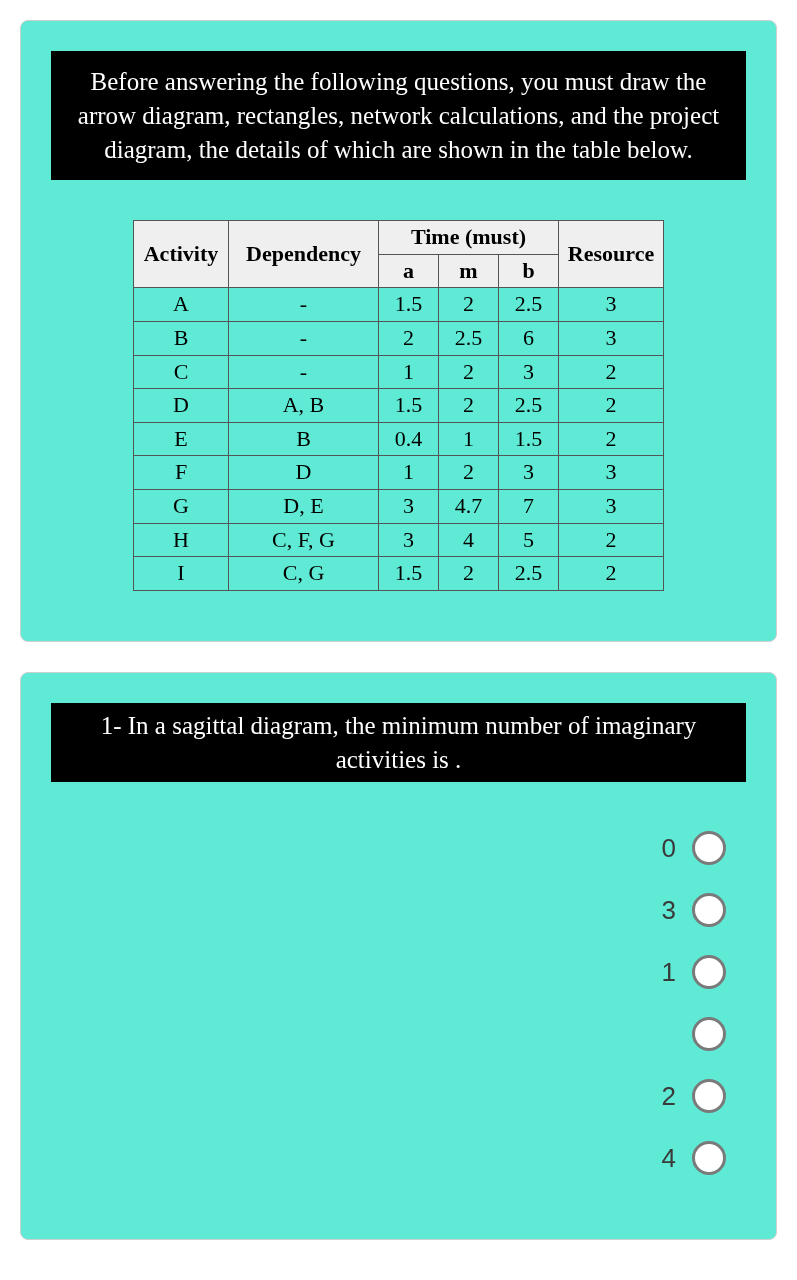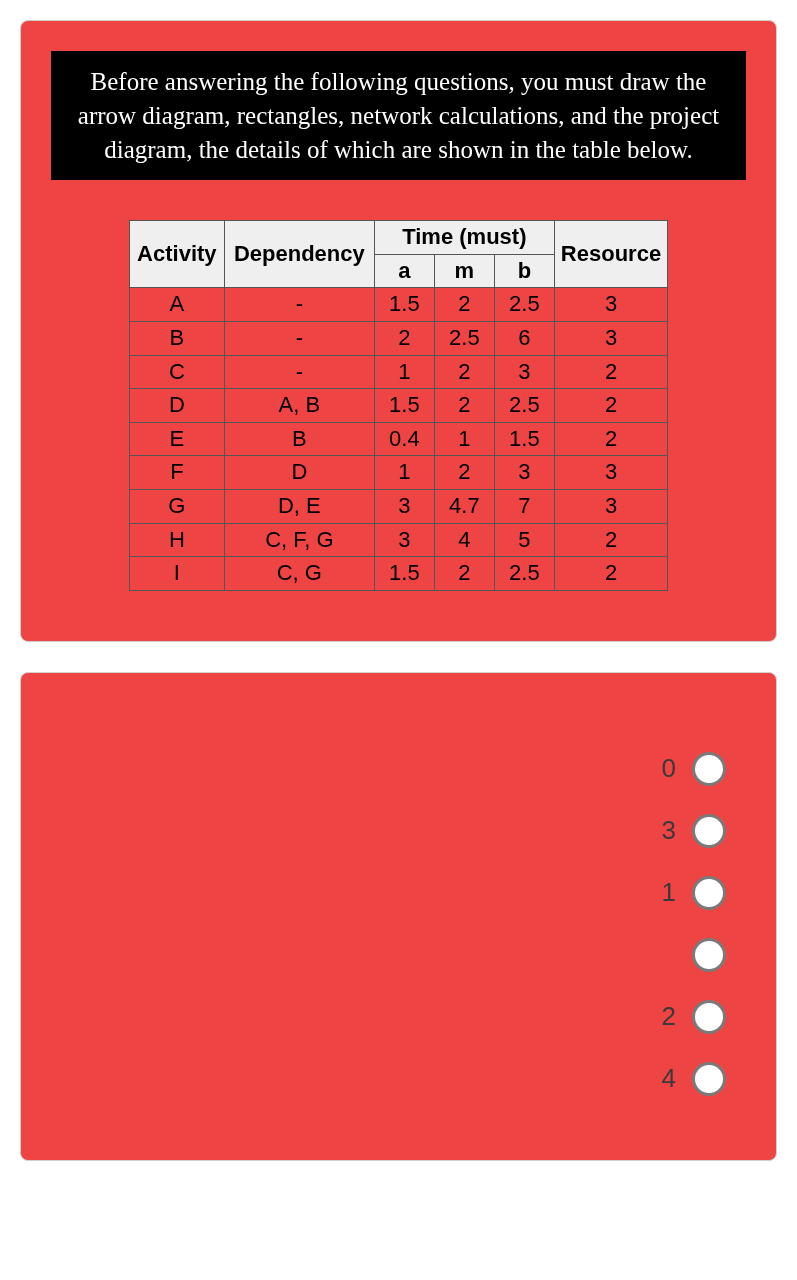--- a/index.html
+++ b/index.html
@@ -11,21 +11,21 @@
     width: 797px;
   }
   .page {
     padding: 20px;
   }
   .card {
     border: 1px solid #d0d0d0;
     border-radius: 8px;
     padding: 30px 30px 50px 30px;
     margin-bottom: 30px;
-    background: #ef4444;
+    background: #5eead4;
   }
   .banner {
     background: #000;
     color: #fff;
     font-family: "Times New Roman", Times, serif;
     font-size: 25px;
     text-align: center;
     padding: 14px 18px;
     line-height: 1.35;
   }
@@ -38,21 +38,21 @@
     padding: 6px 12px;
     line-height: 1.35;
   }
   .table-wrap {
     display: flex;
     justify-content: center;
     margin-top: 40px;
   }
   table {
     border-collapse: collapse;
-    font-family: Liberation Sans, sans-serif;
+    font-family: Liberation Serif, serif;
   }
   th, td {
     border: 1px solid #555;
     text-align: center;
     padding: 2px 6px;
     font-size: 22px;
     line-height: 1.3;
   }
   th {
     background: #efefef;
@@ -178,20 +178,21 @@
               <td>2</td>
               <td>2.5</td>
               <td>2</td>
             </tr>
           </tbody>
       </table>
     </div>
   </div>
 
   <div class="card">
+    <div class="banner2">1- In a sagittal diagram, the minimum number of imaginary activities is .</div>
     <div class="options" id="options">
         <div class="option-row">
           <span>0</span>
           <span class="radio"></span>
         </div>
         <div class="option-row">
           <span>3</span>
           <span class="radio"></span>
         </div>
         <div class="option-row">

